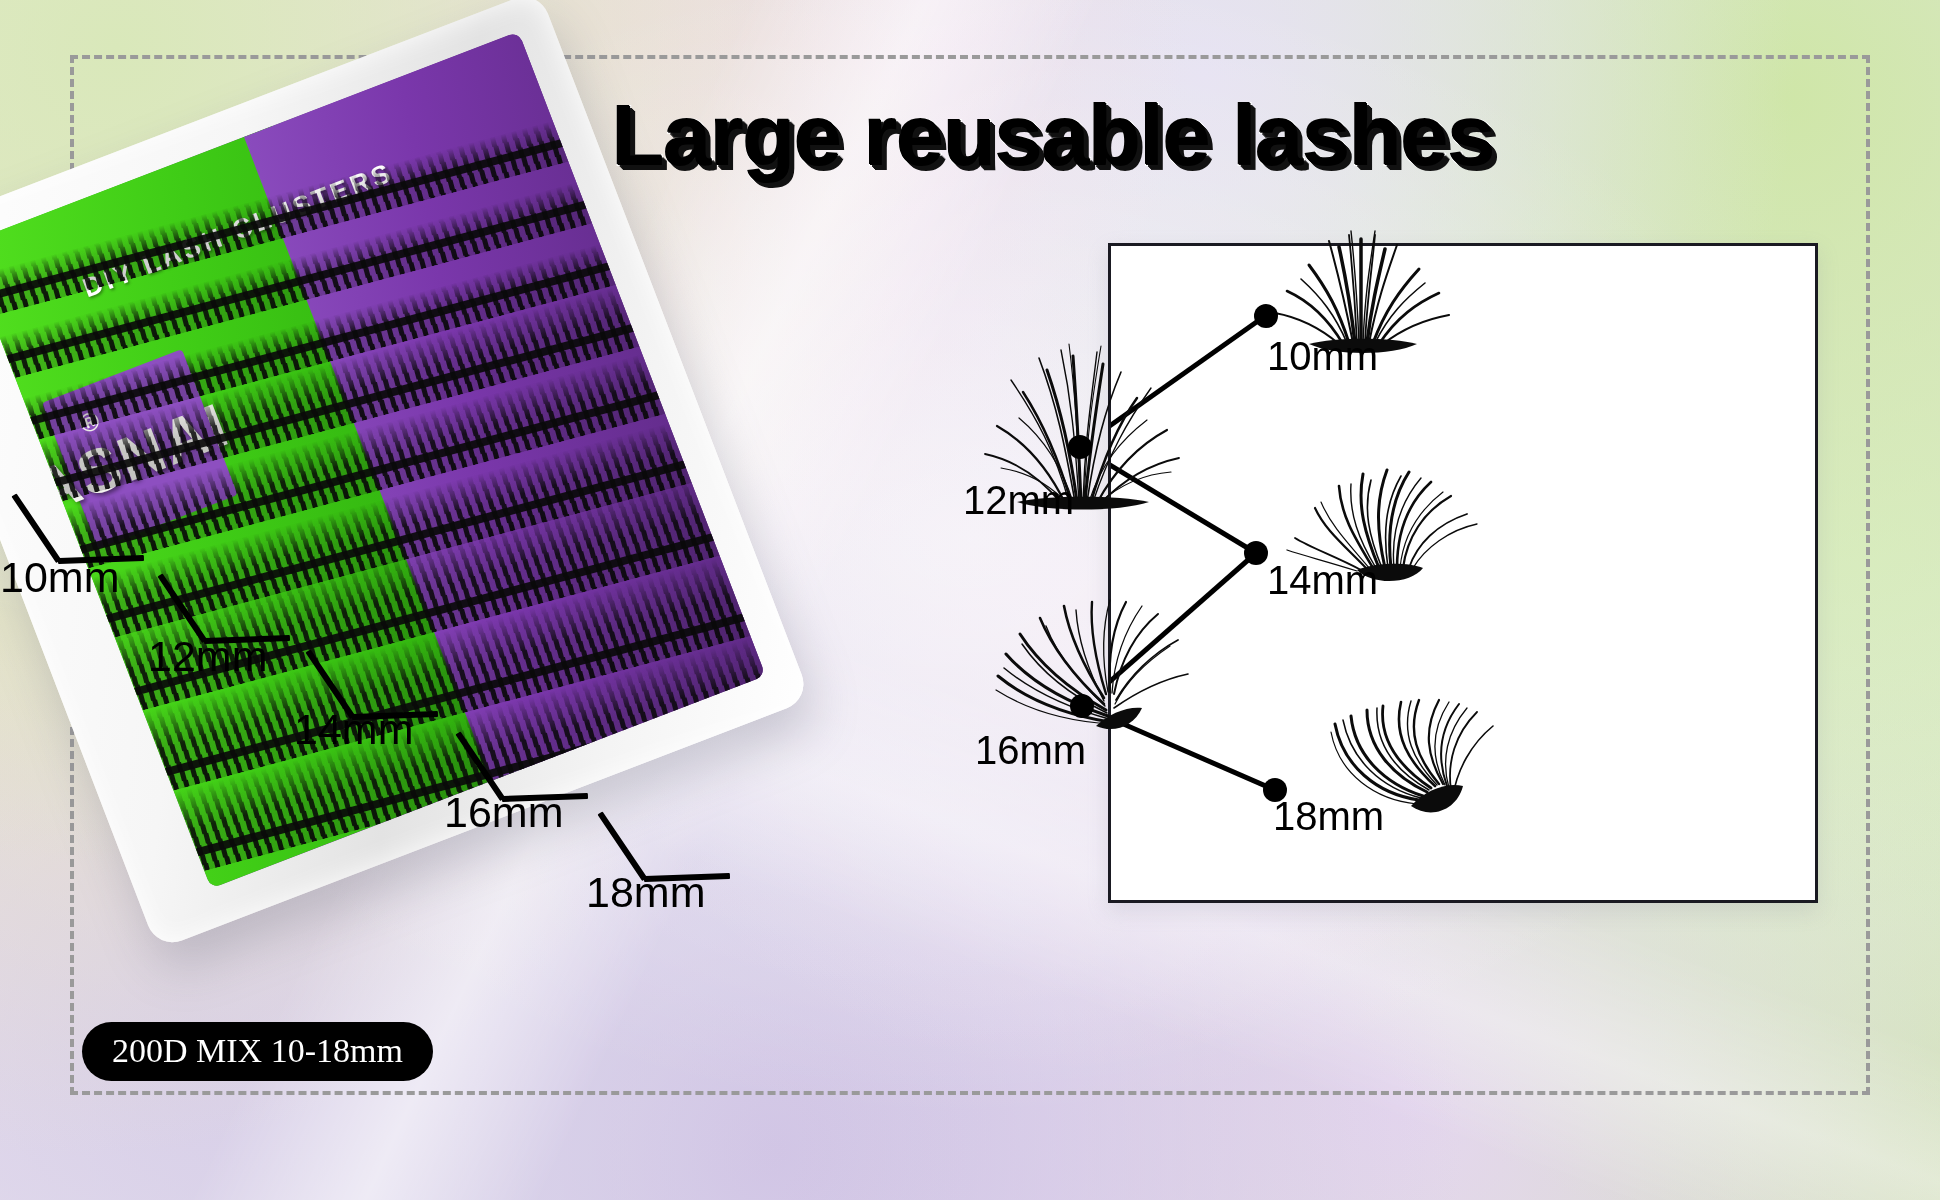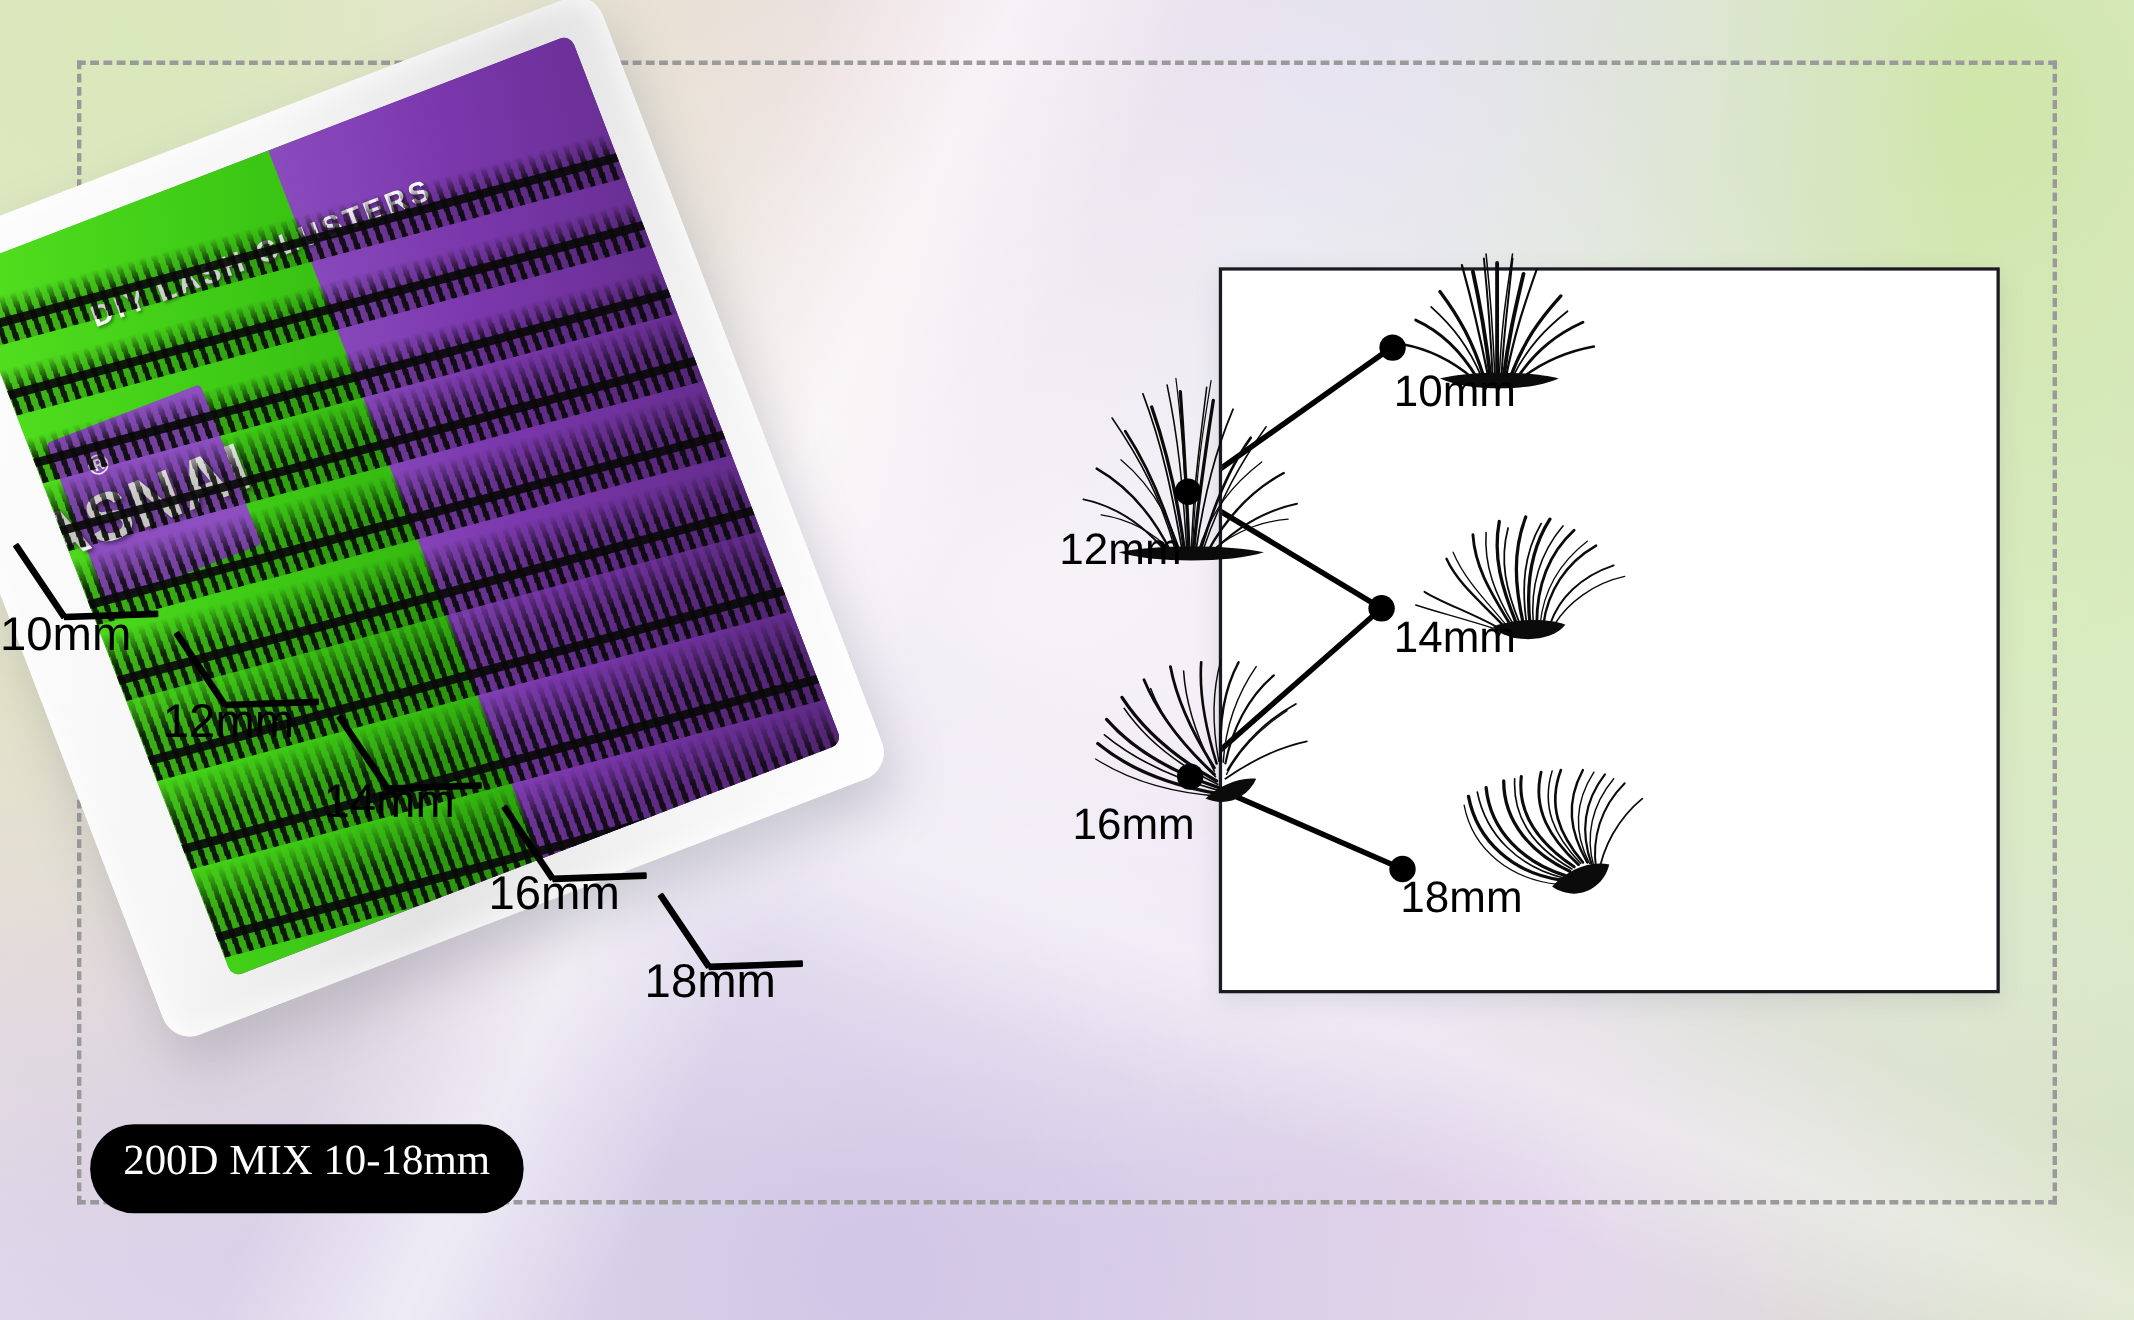--- a/index.html
+++ b/index.html
@@ -124,22 +124,22 @@
   .row .fur.taller{height:84px;top:-40px;}
 
   
   .callout{position:absolute;color:#000;font-size:43px;white-space:nowrap;}
   .leader{position:absolute;}
   .leader .seg{position:absolute;background:#000;height:6px;transform-origin:0 50%;border-radius:1px;}
 
   
   .badge{
     position:absolute;left:82px;top:1022px;
-    padding:10px 30px 26px 30px;background:#000;border-radius:40px;
-    color:#fff;font-family:"Liberation Serif",serif;font-size:39px;white-space:nowrap;
+    padding:10px 30px 11px 30px;background:#000;border-radius:40px;
+    color:#fff;font-family:"Liberation Serif",serif;font-size:34px;white-space:nowrap;
   }
 
   
   .panel{
     position:absolute;left:1108px;top:243px;width:710px;height:660px;
     background:#fff;border:3px solid #1a1a22;box-sizing:border-box;
     box-shadow:0 8px 20px rgba(140,140,160,.2);
   }
   .panel-inner{position:absolute;inset:0;}
   .node{position:absolute;width:24px;height:24px;background:#000;border-radius:50%;}
@@ -237,20 +237,21 @@
     </div>
     <div class="callout" style="left:444px;top:788px;">16mm</div>
 
     <div class="leader" style="left:600px;top:810px;">
       <div class="seg" style="left:0;top:0;width:80px;transform:rotate(56deg);"></div>
       <div class="seg" style="left:44px;top:66px;width:86px;transform:rotate(-2deg);"></div>
     </div>
     <div class="callout" style="left:586px;top:868px;">18mm</div>
   </div>
 
+  <div class="headline">Large reusable lashes</div>
 
   <div class="badge">200D MIX 10-18mm</div>
 
   <div class="panel">
     <div class="panel-inner">
 
       <svg width="710" height="660" style="position:absolute;left:0;top:0;">
         <line x1="-31" y1="201" x2="154" y2="70" stroke="#000" stroke-width="5"></line>
         <line x1="-31" y1="201" x2="145" y2="307" stroke="#000" stroke-width="5"></line>
         <line x1="-29" y1="460" x2="145" y2="307" stroke="#000" stroke-width="5"></line>

